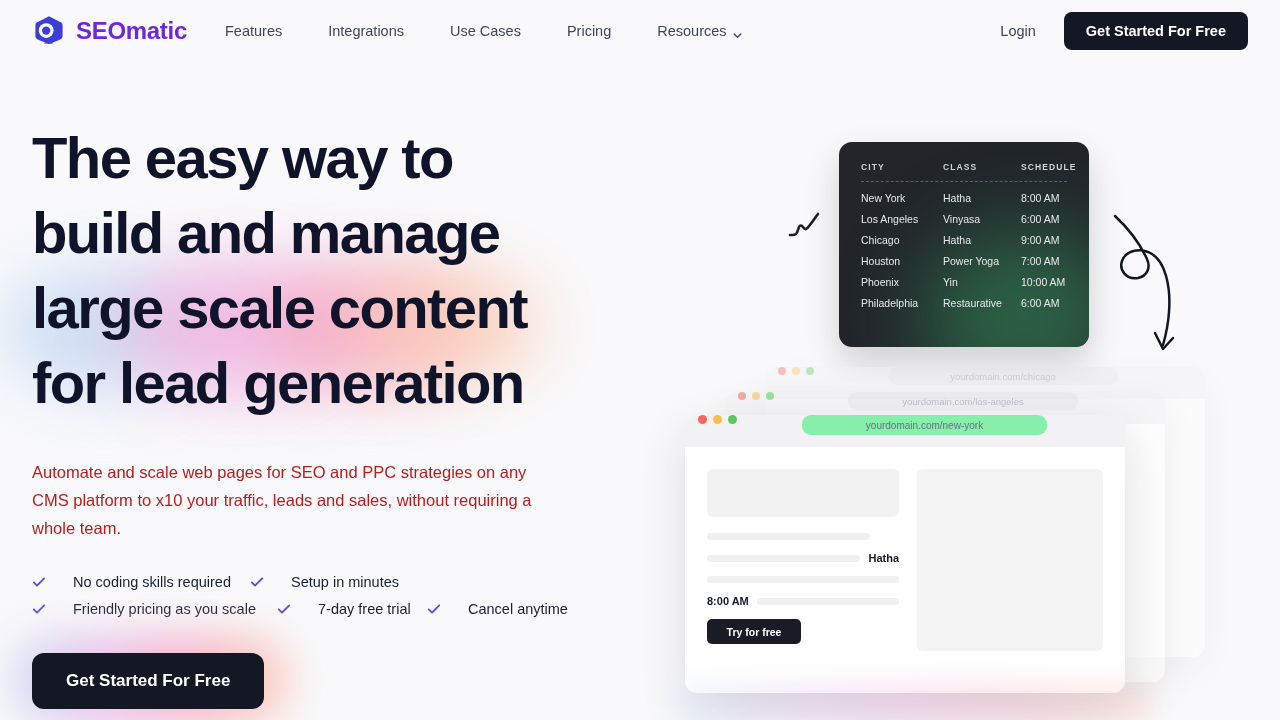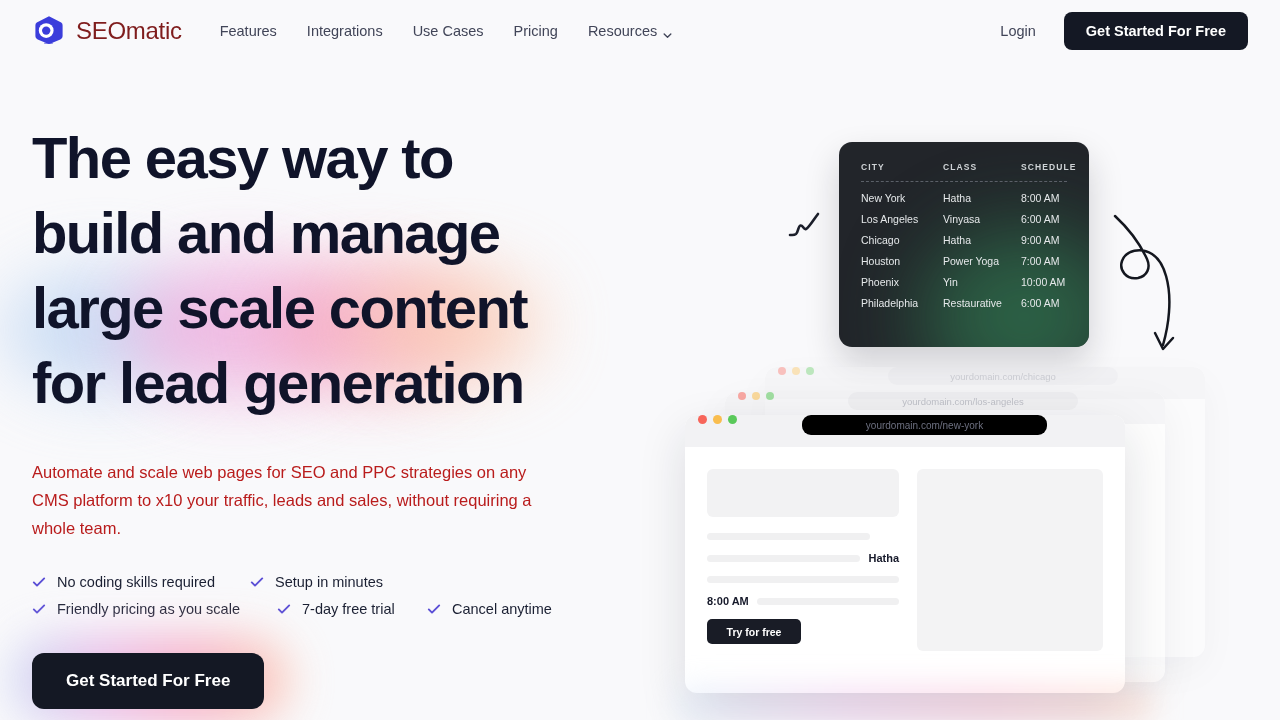--- a/index.html
+++ b/index.html
@@ -14,23 +14,23 @@
 
   
   .nav {
     position:absolute; top:0; left:0; width:1280px; height:62px;
     display:flex; align-items:center; padding:0 32px;
     z-index:40;
   }
   .brand { display:flex; align-items:center; gap:10px; margin-right:38px; }
   .logo-mark { width:34px; height:34px; position:relative; display:block; }
   .brand-name {
-    font-size:24px; font-weight:400; color:#7f1d1d; letter-spacing:-0.3px;
-  }
-  .nav-links { display:flex; align-items:center; gap:30px; }
+    font-size:24px; font-weight:700; color:#6d28d9; letter-spacing:-0.3px;
+  }
+  .nav-links { display:flex; align-items:center; gap:46px; }
   .nav-link {
     font-size:14.5px; color:#414558; font-weight:500; cursor:pointer; white-space:nowrap;
   }
   .nav-link.has-caret { display:flex; align-items:center; gap:6px; }
   .caret { width:9px; height:9px; display:block; }
   .nav-right { margin-left:auto; display:flex; align-items:center; gap:28px; }
   .login-link { font-size:14.5px; color:#414558; font-weight:500; cursor:pointer; }
   .cta-nav {
     background:#141824; color:#ffffff; font-size:14.5px; font-weight:700;
     padding:0 22px; height:38px; display:flex; align-items:center;
@@ -56,21 +56,21 @@
     color:#10142a; letter-spacing:-1.6px;
     margin:0 0 38px 0; z-index:5;
   }
   .sub {
     font-size:16.5px; line-height:28px; color:#b91c1c;
     width:520px; margin-bottom:32px;
   }
 
   .feature-rows { display:flex; flex-direction:column; gap:11px; margin-bottom:36px; }
   .feature-row { display:flex; align-items:center; }
-  .feature-item { display:flex; align-items:center; gap:11px;text-align:right; }
+  .feature-item { display:flex; align-items:center; gap:27px;text-align:right; }
   .check { width:14px; height:14px; flex:0 0 14px; display:block; }
   .feature-text { font-size:14.5px; color:#1b2033; font-weight:500; white-space:nowrap; }
 
   .cta-wrap { position:relative; display:inline-block; }
   .cta-glow {
     position:absolute; left:-22px; top:-18px; width:280px; height:90px;
     border-radius:50px; filter:blur(22px); z-index:0; opacity:.85;
     background:linear-gradient(90deg,#c9d9f5 0%,#e8b6e6 34%,#f6a8c4 62%,#fbc8b2 100%);
   }
   .cta-main {
@@ -127,21 +127,21 @@
 
   
   .win-3 { left:125px; top:367px; width:440px; height:290px; opacity:.38; }
   
   .win-2 { left:85px;  top:392px; width:440px; height:290px; opacity:.55; }
   
   .win-1 { left:45px;  top:415px; width:440px; height:278px; opacity:1;
            box-shadow:0 18px 48px rgba(25,30,50,.13); }
   .win-1 .win-bar { background:#f2f2f4; }
   .win-1 .dot { width:9px; height:9px; }
-  .win-1 .url { background:#000000; color:#6d7080; font-size:10px; height:20px; min-width:245px; }
+  .win-1 .url { background:#86efac; color:#6d7080; font-size:10px; height:20px; min-width:245px; }
 
   .win-body { padding:22px 22px 0 22px; display:block; }
   .win-title { font-size:14.5px; font-weight:700; color:#16192a; margin-bottom:20px; letter-spacing:-.2px; }
   .win-grid { display:flex; gap:18px; }
   .win-col-l { flex:0 0 192px; }
   .hero-ph { height:48px; background:#f2f2f3; border-radius:6px; margin-bottom:16px; }
   .line { height:7px; background:#f0f0f1; border-radius:4px; margin-bottom:12px; }
   .line.w85 { width:85%; }
   .line.w100 { width:100%; }
   .row-inline { display:flex; align-items:center; gap:8px; margin-bottom:12px; }

